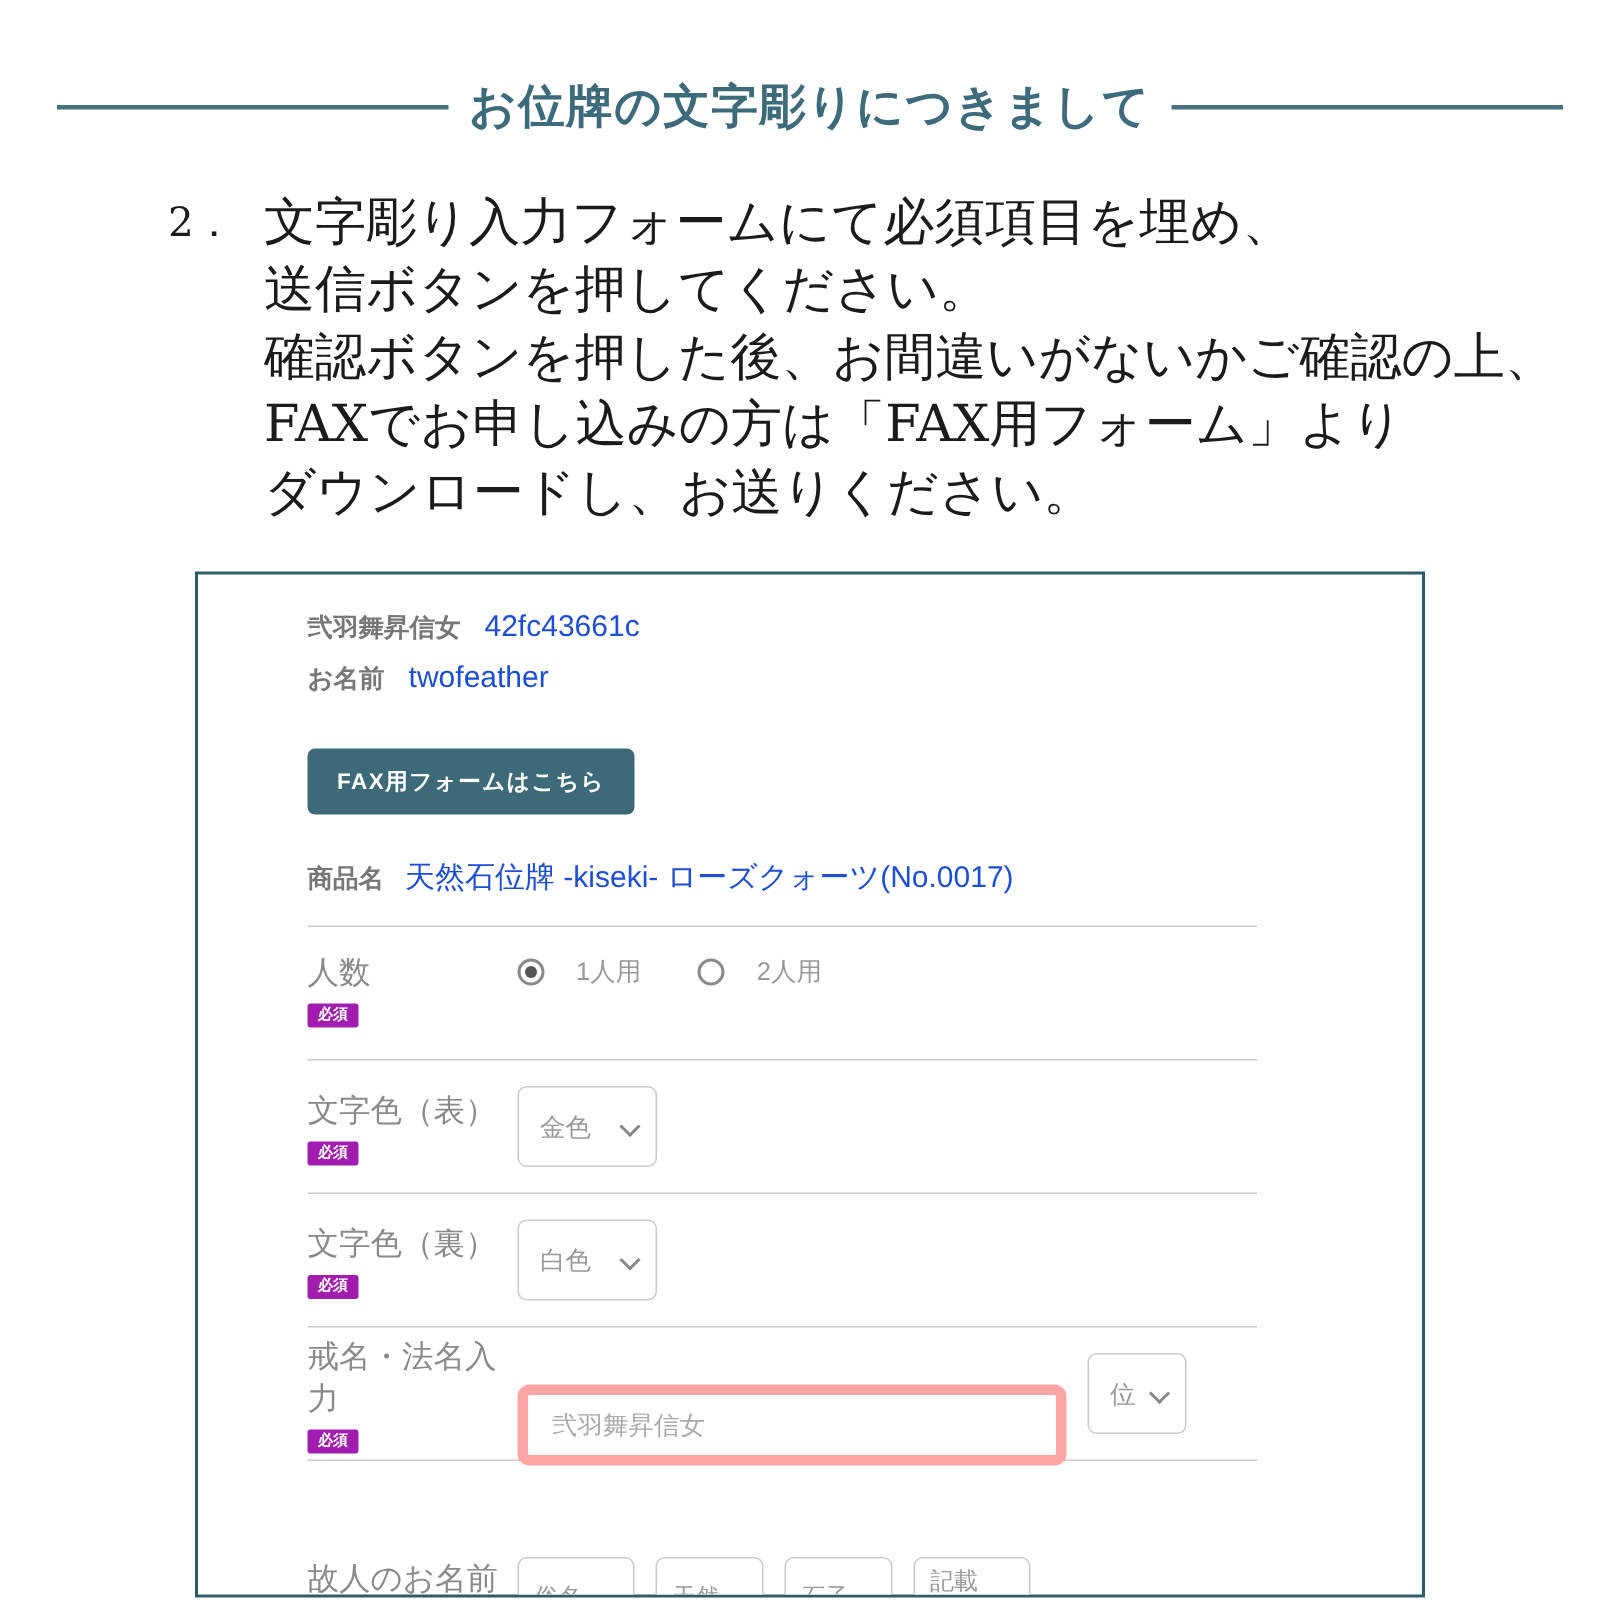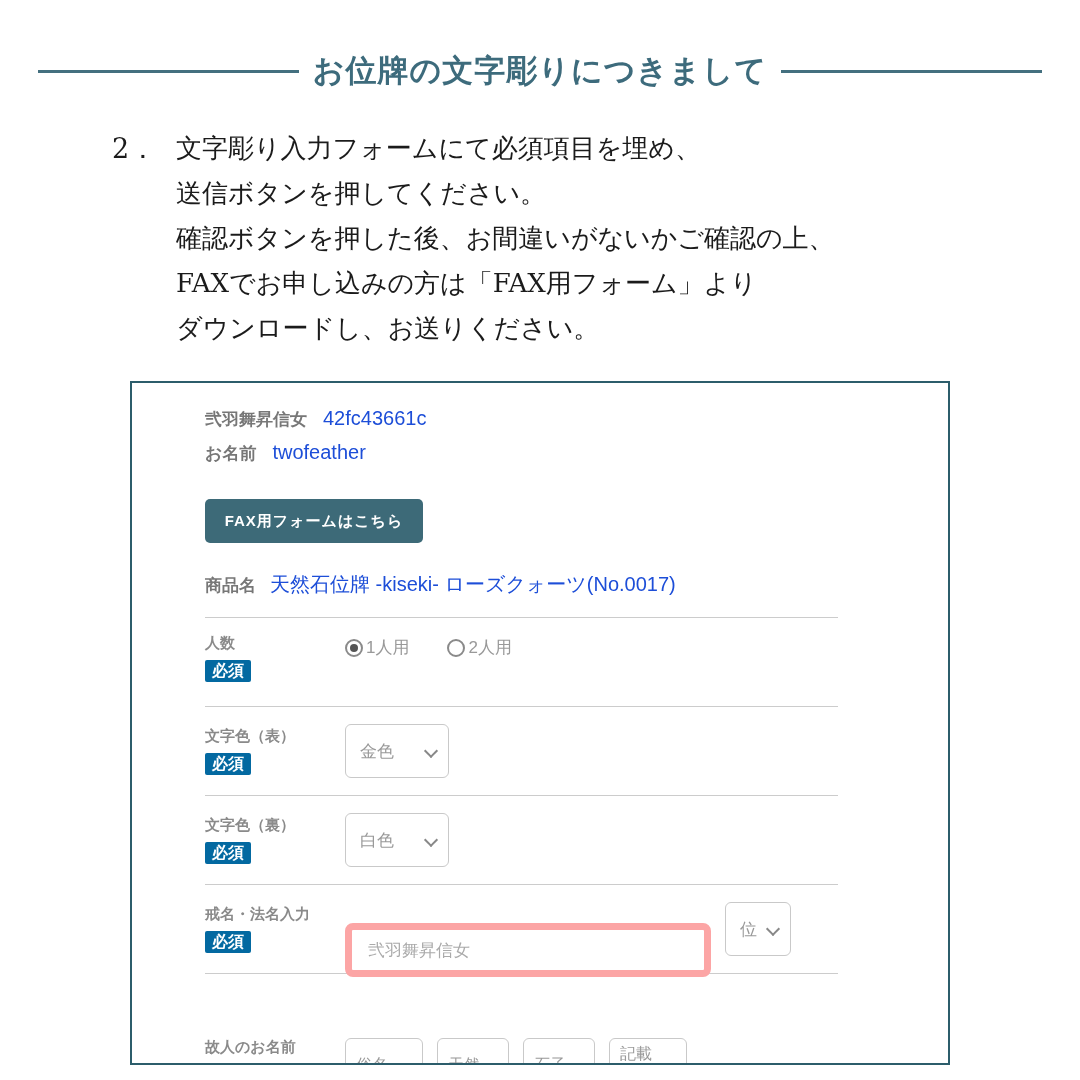--- a/index.html
+++ b/index.html
@@ -8,21 +8,21 @@
   
   .title-wrap{display:flex;align-items:center;gap:14px;padding:0 38px;margin-top:50px;}
   .rule{flex:1;height:3px;background:#44707f;}
   .page-title{font-family:"DejaVu Serif","Liberation Serif",serif;font-weight:700;
     font-size:31px;color:#3d6b7c;letter-spacing:1px;white-space:nowrap;}
 
   
   .instructions{display:flex;margin:34px 0 0 112px;
     font-family:"DejaVu Serif","Liberation Serif",serif;color:#1b1b1b;}
   .instr-number{font-size:27px;width:64px;line-height:45px;}
-  .instr-lines{font-size:26px;line-height:45px;}
+  .instr-lines{font-size:34px;line-height:45px;}
 
   
   .card{box-sizing:border-box;margin:30px 0 0 130px;width:820px;height:684px;
     border:2px solid #2c5d6b;overflow:hidden;padding:14px 0 0 73px;background:#fff;}
 
   .meta-row{display:flex;align-items:baseline;gap:16px;height:24px;margin-top:10px;}
   .meta-label{font-size:17px;font-weight:bold;color:#777;}
   .meta-value{font-size:20px;color:#1d4ed8;}
 
   .fax-row{display:flex;align-items:flex-end;margin-top:34px;}
@@ -32,40 +32,40 @@
   .fax-note{margin-left:22px;font-size:13.5px;color:#9b9b9b;letter-spacing:1px;}
 
   .product-row{display:flex;align-items:baseline;gap:14px;margin-top:28px;height:24px;}
   .divider{width:633px;border-top:1px solid #ccc;margin-top:22px;}
 
   .frow{box-sizing:border-box;display:flex;width:633px;height:89px;
     border-bottom:1px solid #ccc;align-items:center;}
   .frow.top-align{align-items:flex-start;padding-top:16px;}
   .frow.last{border-bottom:none;height:163px;align-items:flex-start;padding-top:64px;}
   .label-col{width:140px;display:flex;flex-direction:column;gap:7px;align-items:flex-start;}
-  .f-label{font-size:15px;font-weight:bold;color:#8a8a8a;}
-  .badge{display:inline-block;background:#0369a1;color:#fff;font-size:16px;font-weight:bold;
+  .f-label{font-size:21px;font-weight:normal;color:#8a8a8a;}
+  .badge{display:inline-block;background:#a21caf;color:#fff;font-size:10px;font-weight:bold;
     padding:3px 7px;border-radius:2px;line-height:1;}
 
   
   .radio-group{display:flex;gap:38px;align-items:center;margin-top:2px;}
-  .radio-item{display:flex;align-items:center;gap:3px;cursor:pointer;}
+  .radio-item{display:flex;align-items:center;gap:21px;cursor:pointer;}
   .radio{width:18px;height:18px;border:2px solid #8a8a8a;border-radius:50%;
     box-sizing:border-box;position:relative;background:#fff;}
   .radio.checked::after{content:"";position:absolute;left:3px;top:3px;width:8px;height:8px;
     border-radius:50%;background:#555;}
   .radio-label{font-size:17px;color:#999;}
 
   
   .sel{box-sizing:border-box;position:relative;height:54px;border:1px solid #c9c9c9;
     border-radius:6px;display:flex;align-items:center;padding:0 28px 0 14px;
     color:#999;font-size:17px;background:#fff;cursor:pointer;}
   .sel .chev{position:absolute;right:12px;top:21px;width:8px;height:8px;
     border-right:2px solid #888;border-bottom:2px solid #888;transform:rotate(45deg);}
-  .sel.w80{width:104px;}
+  .sel.w80{width:93px;}
   .sel.w66{width:66px;margin-left:14px;}
   .text-input{box-sizing:border-box;height:54px;width:366px;border:7px solid #fca5a5;
     border-radius:8px;padding:0 16px;font-size:17px;color:#aaa;outline:none;
     font-family:"Liberation Sans","DejaVu Sans",sans-serif;margin-top:42px;}
   .control-col{display:flex;align-items:center;}
 
   .mini-group{display:flex;gap:14px;align-items:flex-start;}
   .sel.mini{width:78px;padding:0 22px 0 10px;font-size:16px;}
   .sel.mini .chev{right:9px;}
   .mini-input{box-sizing:border-box;height:54px;width:72px;border:1px solid #c9c9c9;

